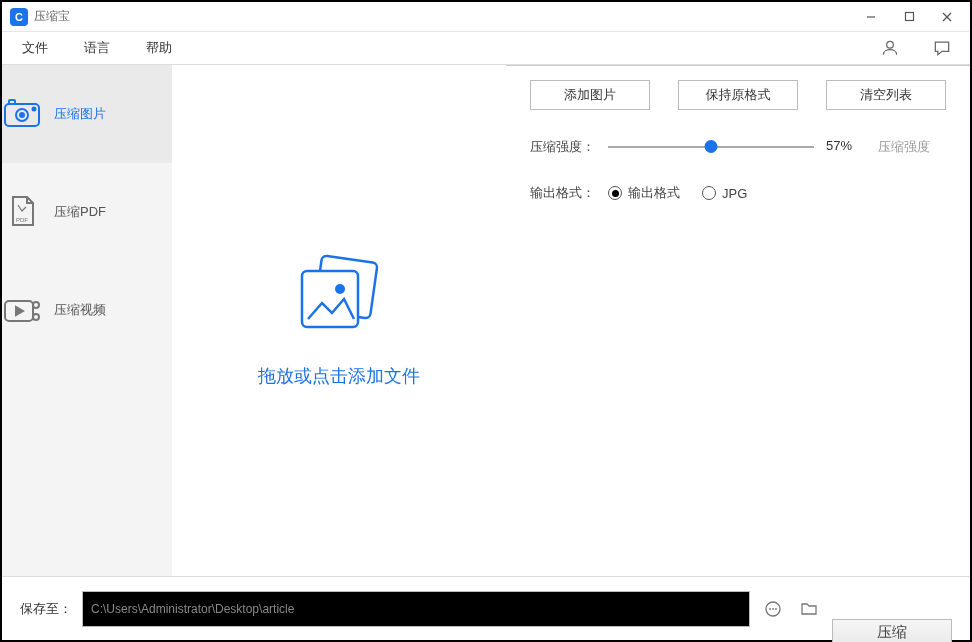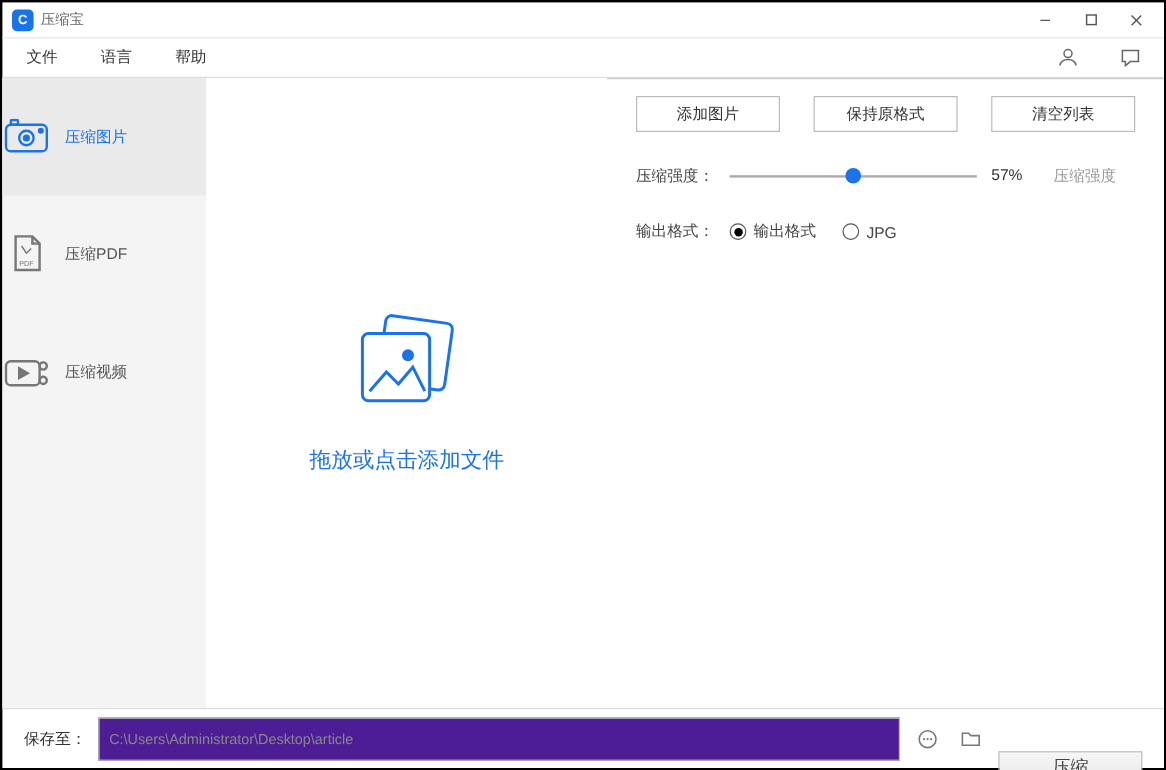--- a/index.html
+++ b/index.html
@@ -36,23 +36,23 @@
     .row-label { color:#444; min-width: 66px; }
     .slider-wrap { position:relative; width: 206px; height: 18px; display:flex; align-items:center; }
     .slider-track { position:absolute; left:0; right:0; height:2px; background:#aaa; }
     .slider-knob { position:absolute; width:13px; height:13px; background:#1a73e8; border-radius:50%; top:2px; transform:translateX(-50%); }
     .pct { min-width:40px; color:#333; }
     .qual { color:#999; }
     .radio { display:flex; align-items:center; gap:6px; margin-right: 10px; cursor:pointer; }
     .radio .circ { width:14px; height:14px; border-radius:50%; border:1.5px solid #555; display:flex; align-items:center; justify-content:center; }
     .radio.selected .circ::after { content:""; width:7px; height:7px; background:#000; border-radius:50%; }
     
-    .footer { border-top:1px solid #ddd; height:50px; display:flex; align-items:center; padding: 0 18px; gap: 10px; }
+    .footer { border-top:1px solid #ddd; height:64px; display:flex; align-items:center; padding: 0 18px; gap: 10px; }
     .footer .saveto { color:#333; font-size:13px; }
-    .footer .pathbox { flex:1; height:26px; border:1px solid #bbb; display:flex; align-items:center; padding: 17px 8px; background:#4c1d95; color:#888; font-size:12px; overflow:hidden; white-space:nowrap; }
+    .footer .pathbox { flex:1; height:26px; border:1px solid #bbb; display:flex; align-items:center; padding: 17px 8px; background:#000000; color:#888; font-size:12px; overflow:hidden; white-space:nowrap; }
     .footer .circlebtn { width:26px; height:26px; display:flex; align-items:center; justify-content:center; color:#666; }
     .footer .compressbtn { width:120px; height:28px; border:1px solid #bbb; background:linear-gradient(#f6f6f6,#e8e8e8); color:#444; font-size:15px; margin-left:auto; cursor:pointer;margin-top:48px; }
   </style>
 </head>
 <body>
 
 <div class="window">
 
   <div class="titlebar">
     <div class="app-icon">C</div>

